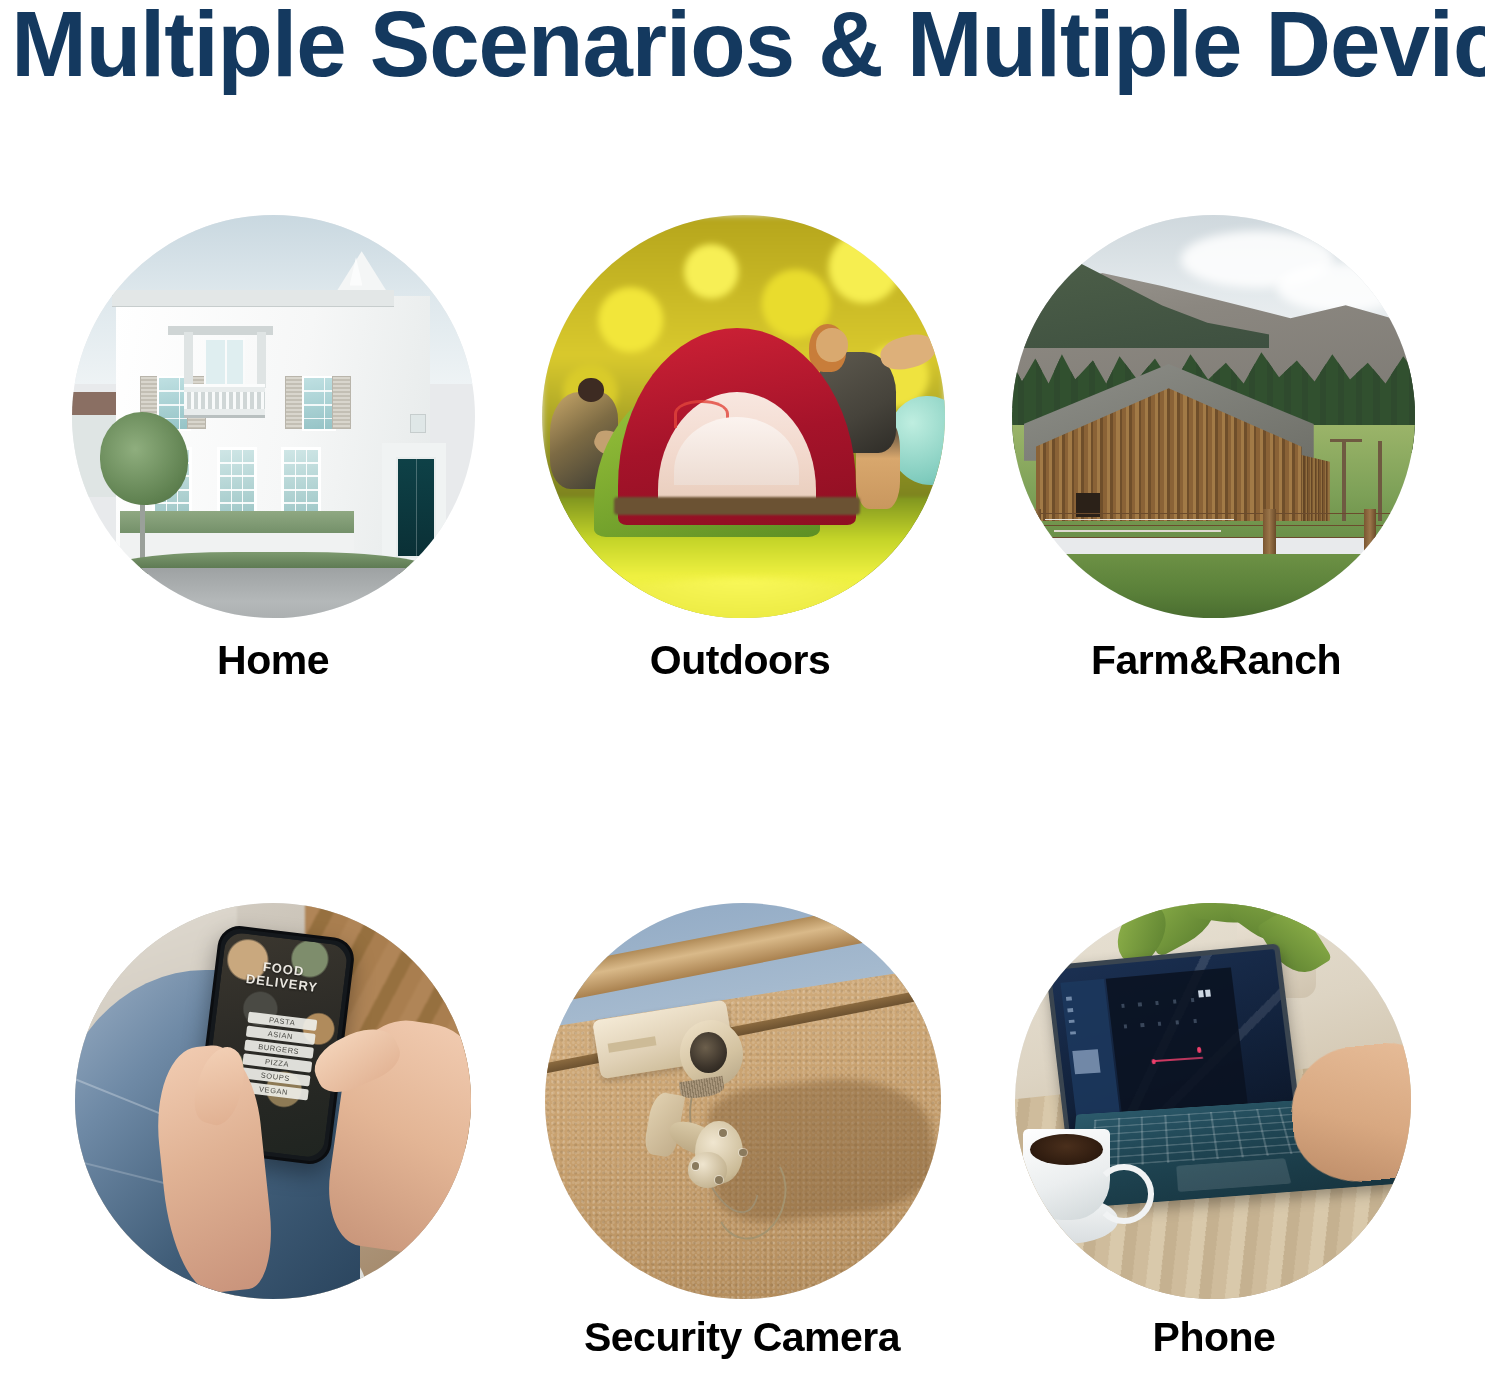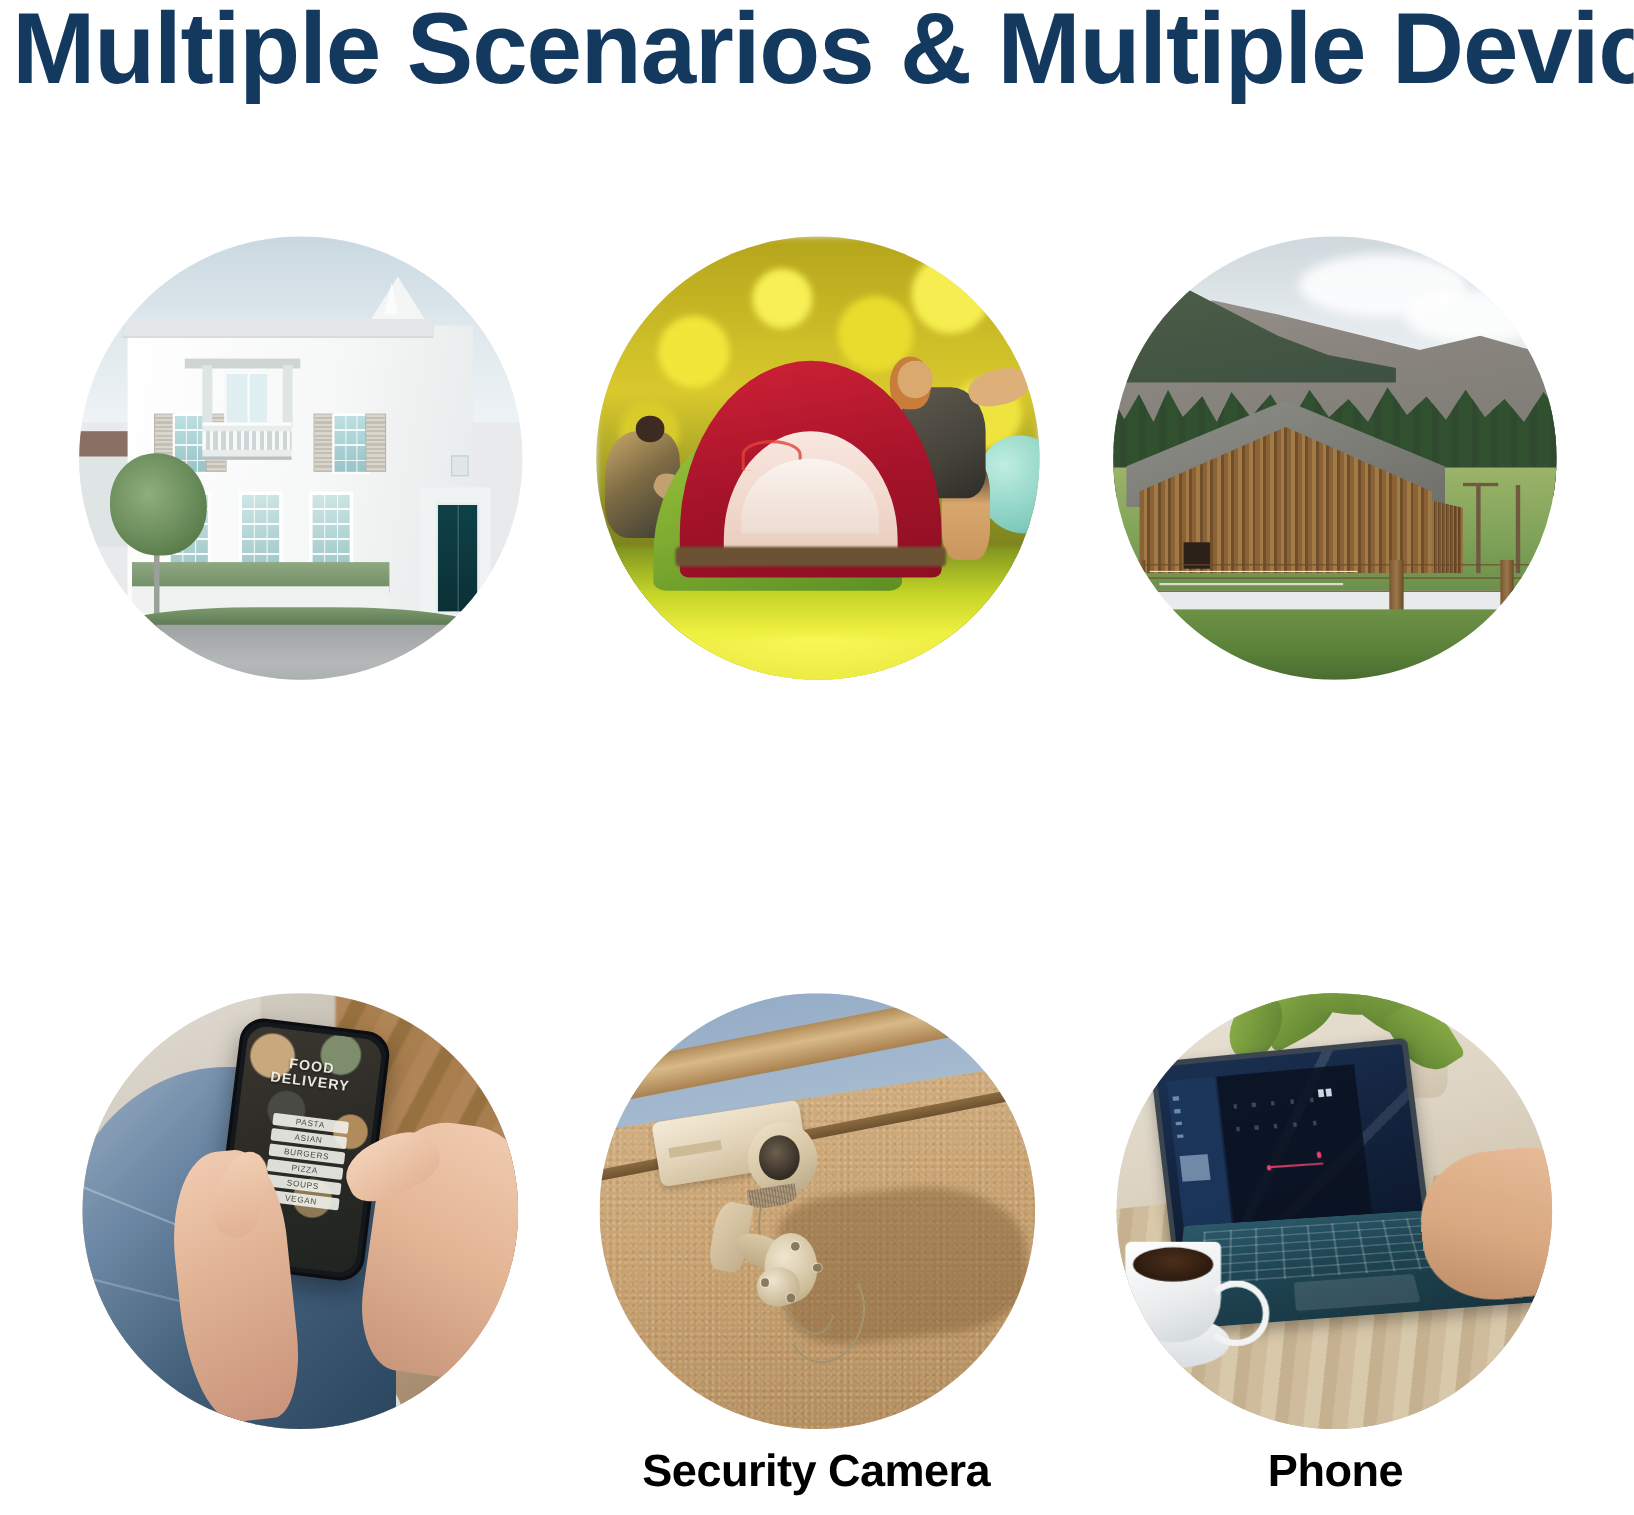--- a/index.html
+++ b/index.html
@@ -801,20 +801,21 @@
         <div class="home-door"></div>
 
         <div class="home-hedge"></div>
         <div class="home-wall"></div>
         <div class="home-tree-trunk"></div>
         <div class="home-tree-crown"></div>
         <div class="home-bushes"></div>
         <div class="home-street"></div>
       </div>
     </div>
+    <div class="caption cap-home">Home</div>
   </div>
 
   <div class="cell r1 c2">
     <div class="circle">
       <div class="scene">
         <div class="out-bg"></div>
         <div class="out-grass"></div>
 
         <div class="camper-l-body"></div>
         <div class="camper-l-head"></div>
@@ -830,20 +831,21 @@
         <div class="tent-green"></div>
         <div class="tent-red"></div>
         <div class="tent-door"></div>
         <div class="tent-strap"></div>
         <div class="tent-door-inner"></div>
         <div class="tent-base"></div>
 
         <div class="out-grass-fore"></div>
       </div>
     </div>
+    <div class="caption cap-outdoors">Outdoors</div>
   </div>
 
   <div class="cell r1 c3">
     <div class="circle">
       <div class="scene">
         <div class="farm-sky"></div>
         <div class="farm-cloud fc1"></div>
         <div class="farm-cloud fc2"></div>
         <div class="farm-mountain"></div>
         <div class="farm-mountain-dark"></div>
@@ -866,20 +868,21 @@
           <div class="rail r-a"></div>
           <div class="rail r-b"></div>
           <div class="rail r-c"></div>
           <div class="post" style="left:6%;"></div>
           <div class="post" style="left:62%;"></div>
           <div class="post" style="left:86%;"></div>
         </div>
         <div class="farm-weeds"></div>
       </div>
     </div>
+    <div class="caption cap-farm">Farm&amp;Ranch</div>
   </div>
 
   <div class="cell r2 c1">
     <div class="circle">
       <div class="scene">
         <div class="mob-bg"></div>
         <div class="mob-floor"></div>
         <div class="mob-wood"></div>
         <div class="mob-shirt"></div>
         <div class="mob-jeans">

